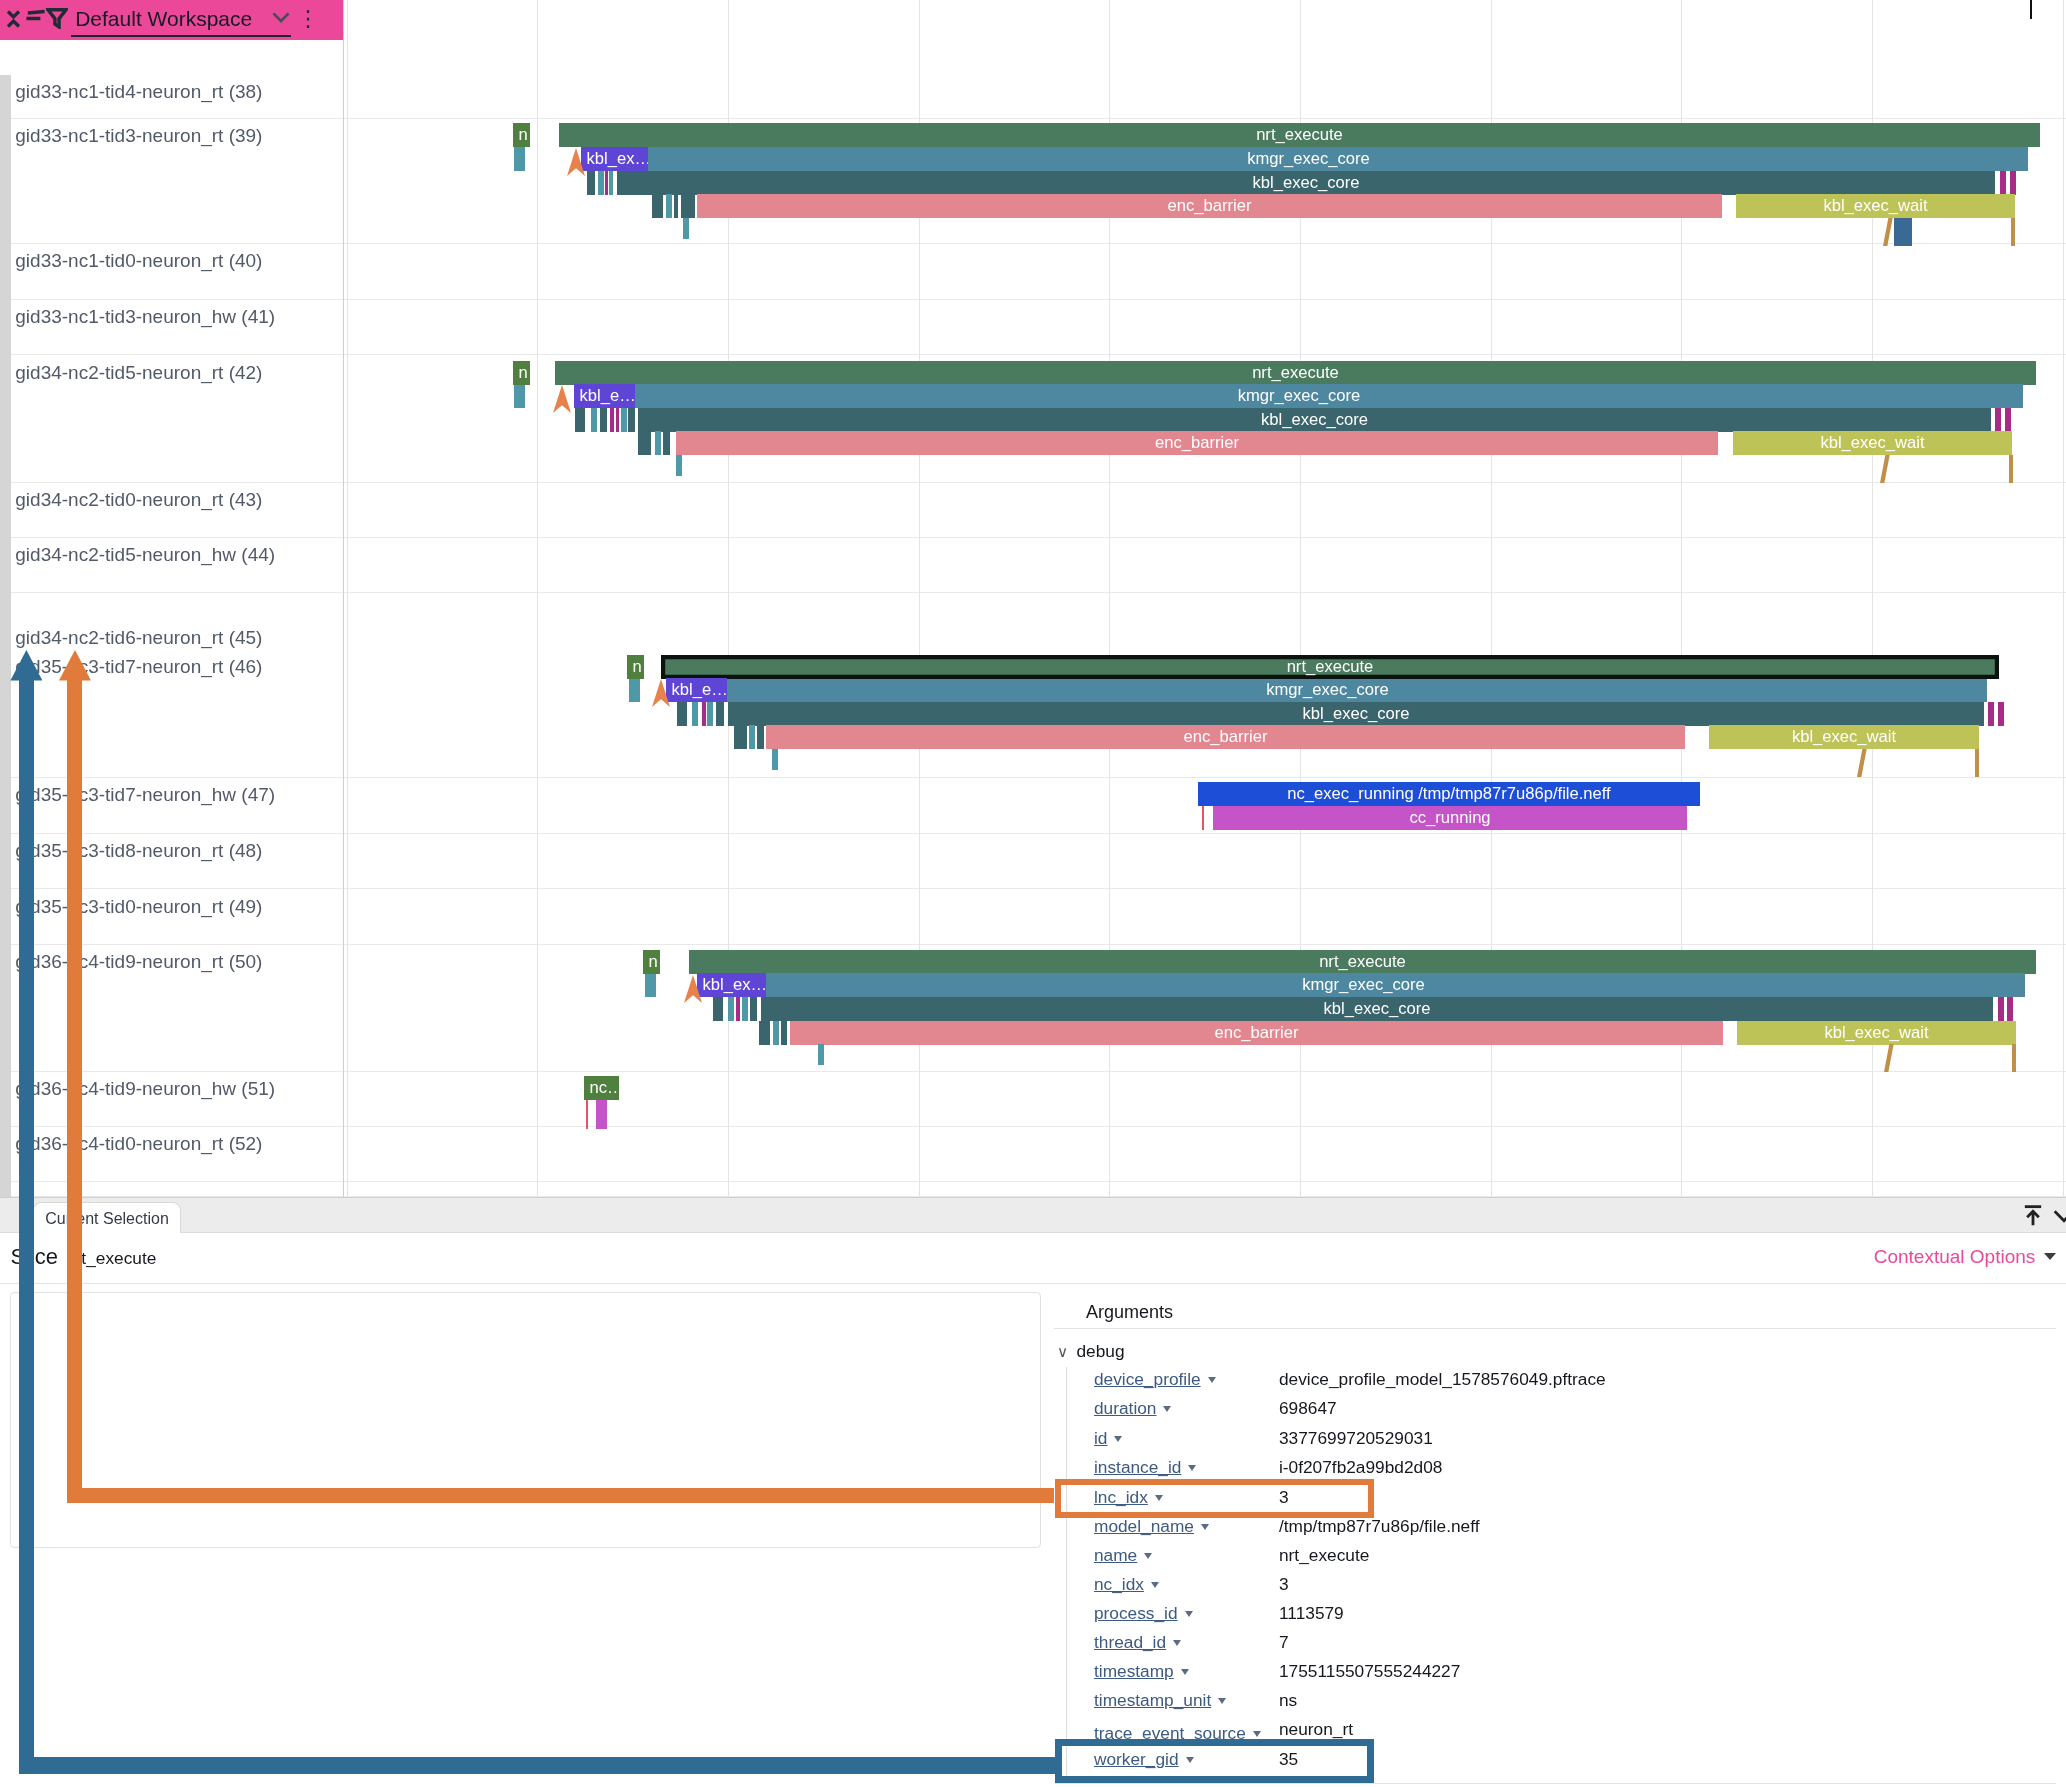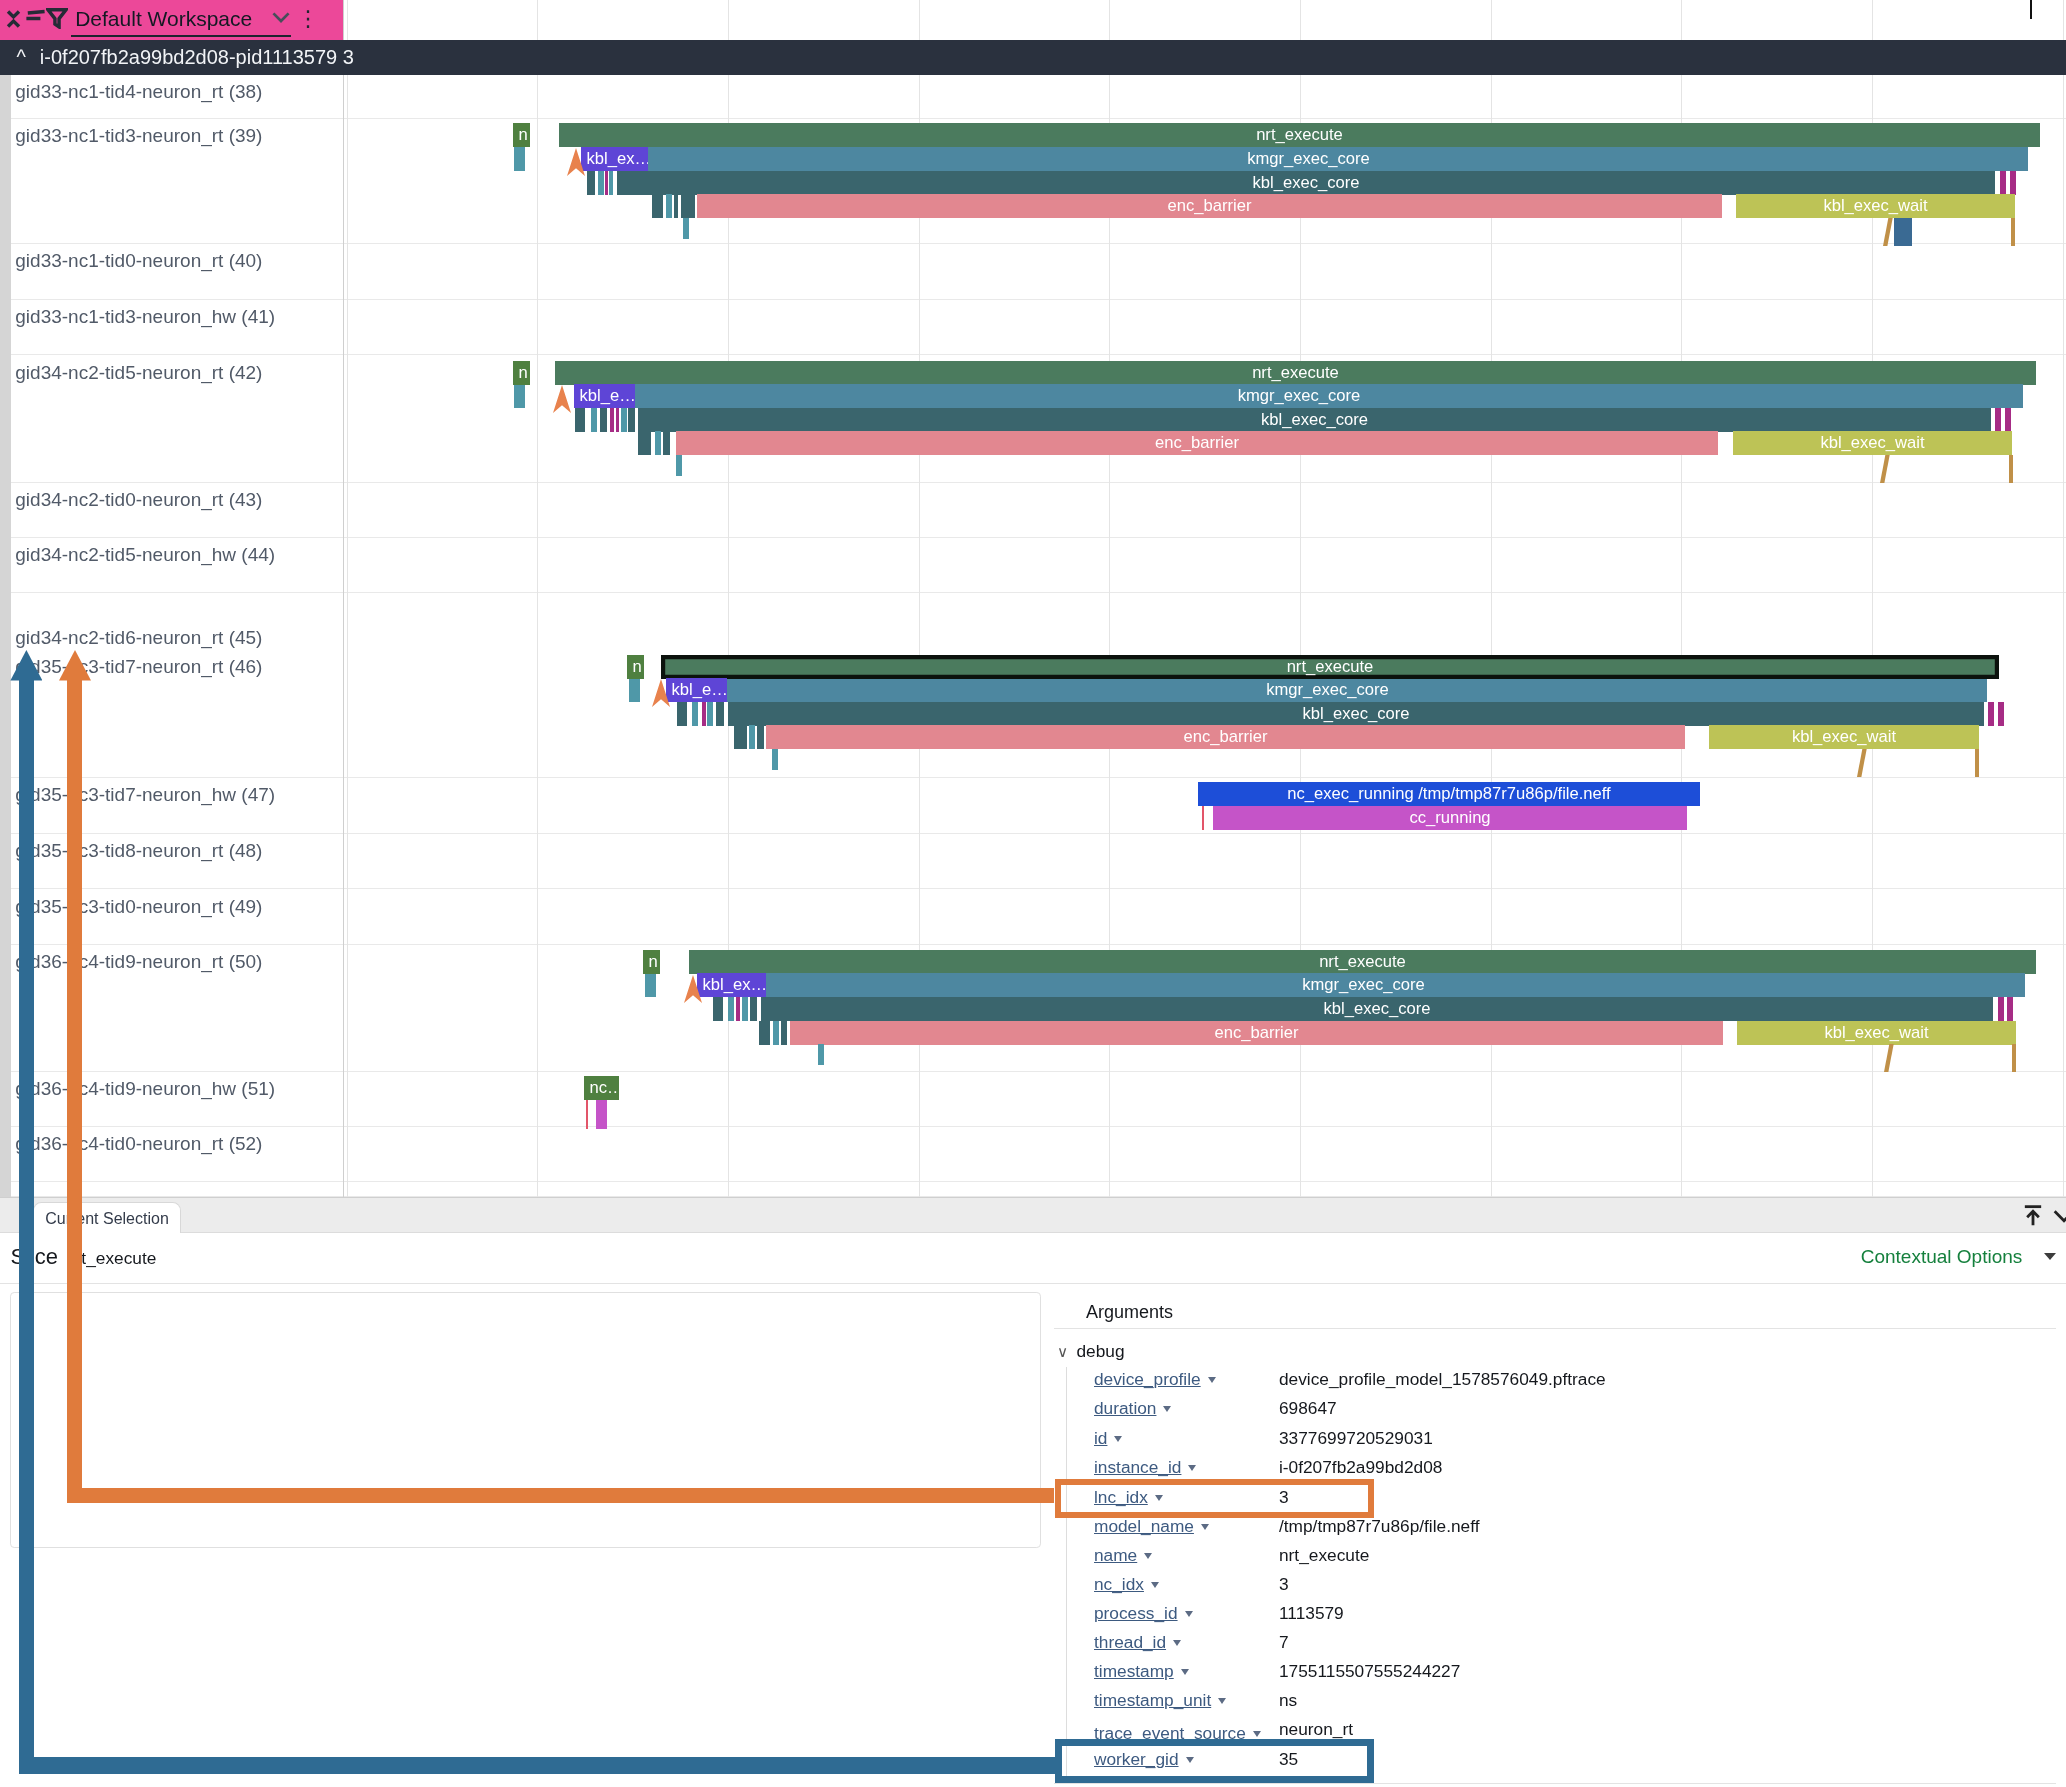--- a/index.html
+++ b/index.html
@@ -39,21 +39,21 @@
           border-bottom:0.7px solid #dcdcdc;z-index:6;box-sizing:border-box;}
   .tab-kebab{position:absolute;left:9.7px;top:4.2px;font-size:21px;color:#2a2f38;}
   .tab{position:absolute;left:33px;top:4.2px;width:146px;height:32px;background:#fff;
        border:0.7px solid #d8d8d8;border-bottom:none;border-radius:8.3px 8.3px 0 0;
        display:flex;align-items:center;justify-content:center;}
   .tab span{font-size:16px;color:#333b4a;}
   .panel-icon{position:absolute;top:4.2px;width:28px;height:28px;color:#222;}
   .slice-head{left:0;top:1233px;width:2066px;height:51px;background:#fff;z-index:6;border-bottom:0.7px solid #e3e3e3;box-sizing:border-box;}
   .slice-word{position:absolute;left:10.4px;top:11px;font-size:22px;color:#15181d;}
   .slice-name{position:absolute;left:66px;top:15.3px;font-size:17.3px;color:#15181d;}
-  .ctx-opt{position:absolute;right:9.7px;top:12.5px;font-size:19px;color:#15803d;display:flex;align-items:center;gap:22px;}
+  .ctx-opt{position:absolute;right:9.7px;top:12.5px;font-size:19px;color:#ec4899;display:flex;align-items:center;gap:9px;}
   .caret-down{width:0;height:0;border-left:6.2px solid transparent;border-right:6.2px solid transparent;border-top:7.6px solid #3c3c3c;}
   
   .details-card{left:9.7px;top:1292px;width:1031px;height:256px;border:0.7px solid #e0e0e0;border-radius:4.2px;background:#fff;z-index:6;box-sizing:border-box;}
   .card-title{position:absolute;font-size:18px;color:#15181d;margin-left:24px;}
   .card-divider{position:absolute;height:0.7px;background:#e3e3e3;}
   .kv-label{position:absolute;font-size:17.3px;color:#15181d;white-space:nowrap;}
   .kv-value{position:absolute;font-size:17.3px;color:#15181d;white-space:nowrap;}
   .link{color:#3d5a80;text-decoration:underline;cursor:pointer;}
   .args-area{z-index:6;}
   .tree-line{left:1066px;top:1367px;width:1.4px;height:413px;background:#dddddd;z-index:6;}
@@ -251,23 +251,20 @@
       <span class="workspace-label">Default Workspace</span>
       <span class="ws-chevron">
         <svg width="18" height="11" viewBox="0 0 26 16">
             <path d="M2 2 L13 13 L24 2" fill="none" stroke="#474e5a" stroke-width="4"></path>
           </svg>
       </span>
     </div>
     <div class="kebab">⋮</div>
   </div>
 
-  <div class="abs proc-header">
-    <span><span>^</span>&nbsp;<span>i-0f207fb2a99bd2d08-pid1113579 3</span></span>
-  </div>
 
   <div class="abs tabbar">
     <div class="tab-kebab">⋮</div>
     <div class="tab">
       <span>Current Selection</span>
     </div>
     <div class="panel-icon" style="left:2019px;">
       <svg width="28" height="28" viewBox="0 0 24 24">
           <line x1="5" y1="4" x2="19" y2="4" stroke="#222" stroke-width="2.4"></line>
           <path d="M12 20 V8 M7 13 L12 8 L17 13" fill="none" stroke="#222" stroke-width="2.4"></path>

